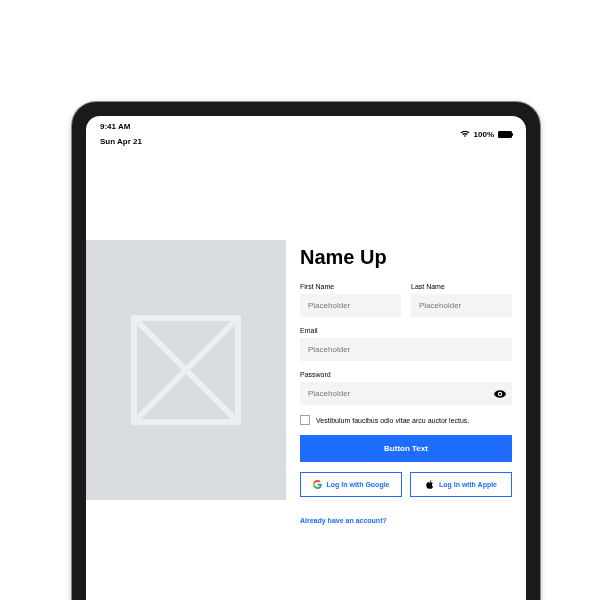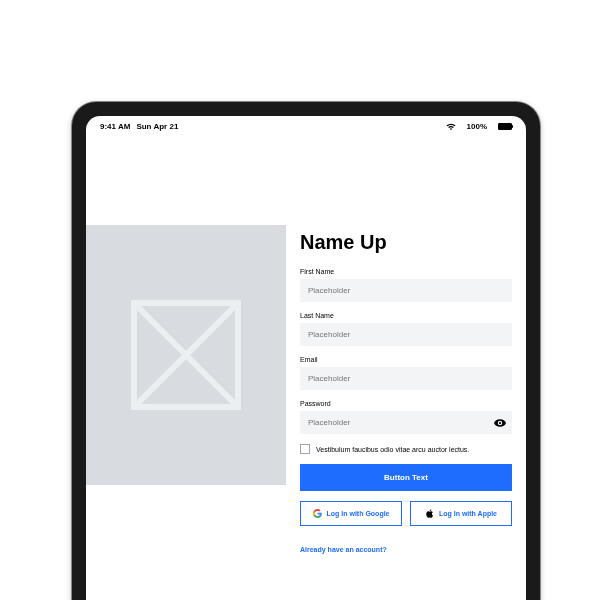--- a/index.html
+++ b/index.html
@@ -31,22 +31,22 @@
     }
     .status-bar {
       display: flex;
       justify-content: space-between;
       align-items: center;
       padding: 6px 14px 4px;
       font-size: 8px;
       font-weight: 600;
       color: #000;
     }
-    .status-left { display: flex; gap: 6px; }
-    .status-right { display: flex; align-items: center; gap: 11px; }
+    .status-left { display: flex; gap: 6px; flex-direction: column; }
+    .status-right { display: flex; align-items: center; gap: 4px; }
     .wifi-icon { width: 10px; height: 8px; }
     .battery-icon { width: 14px; height: 7px; border: 1px solid #000; border-radius: 1px; position: relative; background: #000; }
     .battery-icon::after { content: ''; position: absolute; right: -2px; top: 1px; width: 1px; height: 3px; background: #000; border-radius: 0 1px 1px 0; }
     
     .content {
       display: flex;
       height: calc(100% - 20px);
       padding-top: 90px;
     }
     .image-placeholder {
@@ -87,21 +87,20 @@
     .form-title {
       font-size: 20px;
       font-weight: 700;
       margin-bottom: 14px;
       color: #000;
     }
     .form-row {
       display: flex;
       gap: 10px;
       margin-bottom: 10px;
-      flex-direction: column;
     }
     .form-group {
       flex: 1;
       display: flex;
       flex-direction: column;
     }
     .form-group.full { width: 100%; }
     .form-label {
       font-size: 7px;
       font-weight: 500;

